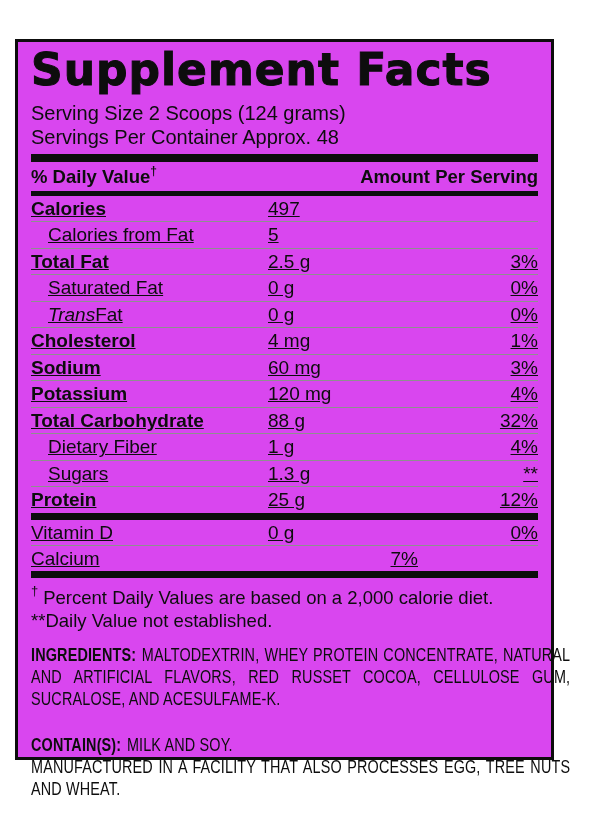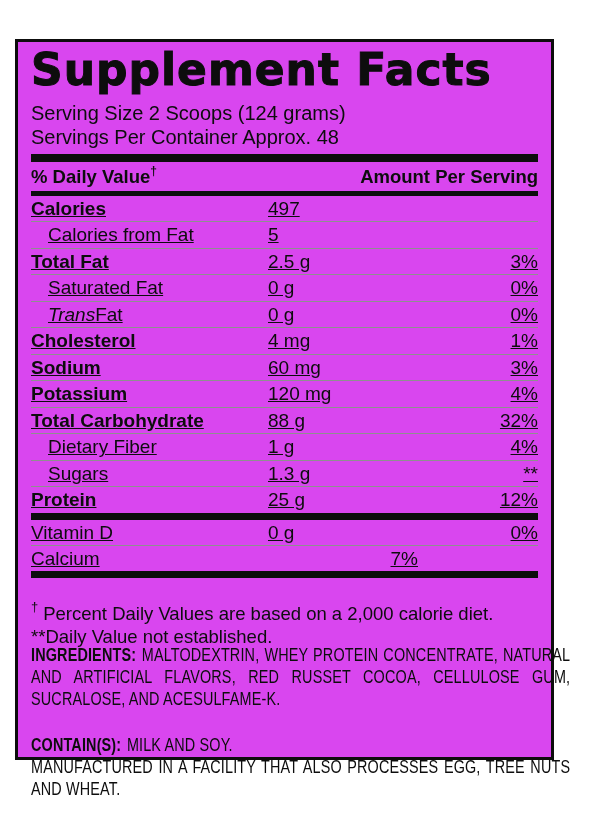--- a/index.html
+++ b/index.html
@@ -58,21 +58,21 @@
     text-decoration: underline;
   }
   .row .lbl { text-align: left; white-space: nowrap; }
   .row .lbl.b { font-weight: 700; }
   .row .lbl.indent { padding-left: 17px; }
   .row .lbl i { font-style: italic; }
   .row .lbl .after-italic { }
   .row .amt { text-align: left; white-space: nowrap; }
   .row .dv  { text-align: right; font-weight: 400; white-space: nowrap; }
 
-  .footnotes { padding-top: 20px; font-size: 18.5px; line-height: 22.5px; }
+  .footnotes { padding-top: 4px; font-size: 18.5px; line-height: 22.5px; }
   .footnotes .fn1 sup { font-size: 13px; position: relative; top: -2px; margin-right: 5px; }
 
   
   .condensed {
     position: absolute;
     left: 31px;
     width: 674px;              
     transform: scaleX(0.8);
     transform-origin: left top;
     font-size: 18px;

